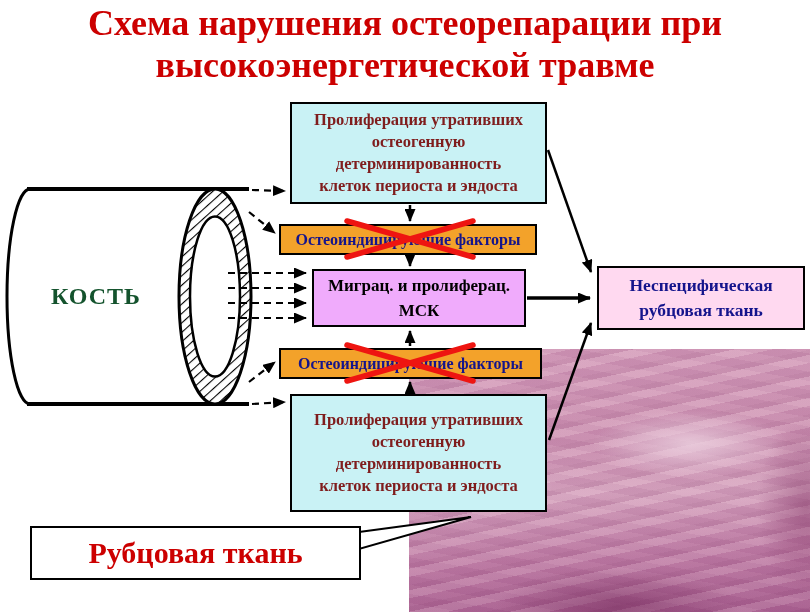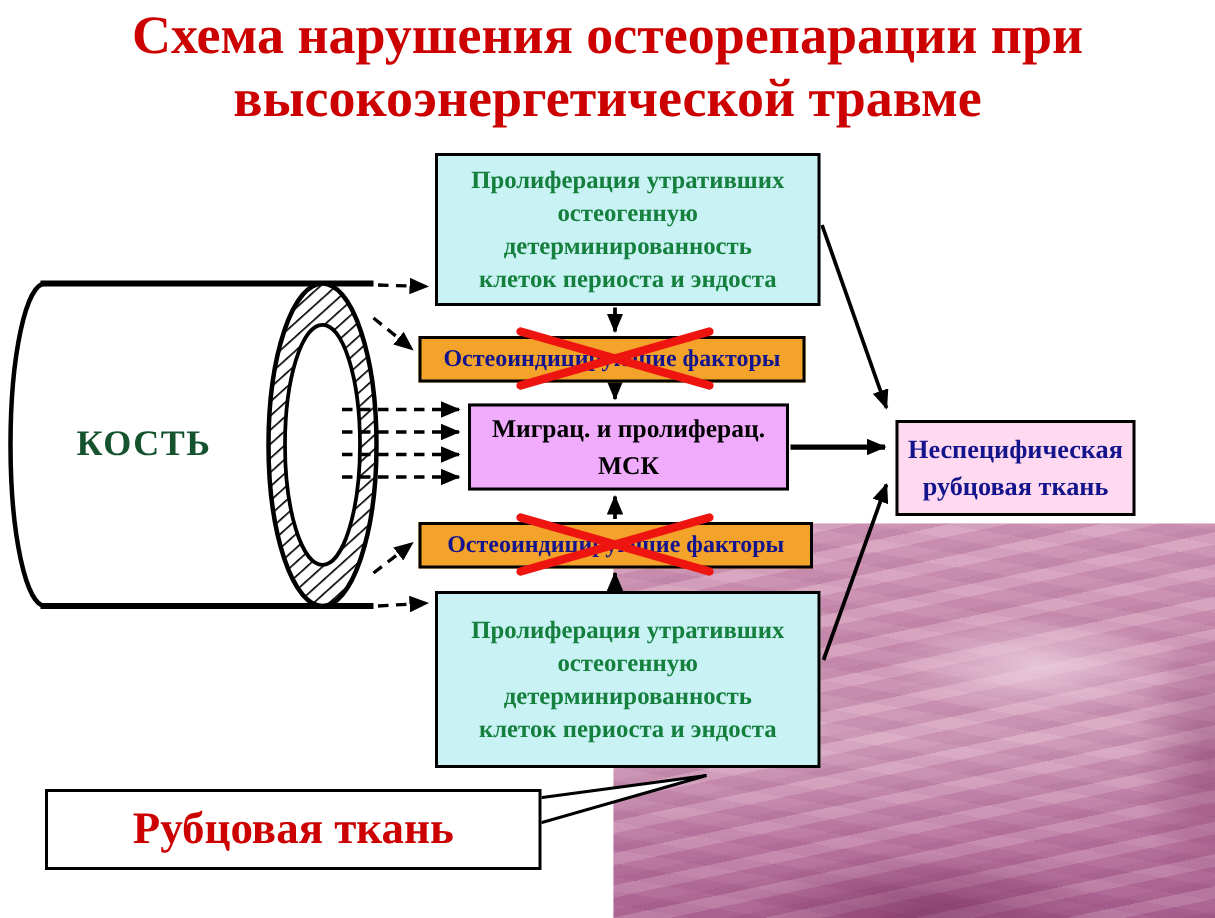--- a/index.html
+++ b/index.html
@@ -14,31 +14,31 @@
     text-align:center; font-weight:bold; color:#cc0000;
     font-size:36px; line-height:42px; white-space:pre-line;
     z-index:10;
   }
   .box {
     position:absolute; border:2px solid #000;
     display:flex; align-items:center; justify-content:center;
     text-align:center; font-weight:bold; white-space:pre-line;
     z-index:10;
   }
-  .box.cyan   { background:#c9f2f5; color:#15803d; font-size:16.5px; line-height:22px; }
+  .box.cyan   { background:#c9f2f5; color:#7f1d1d; font-size:16.5px; line-height:22px; }
   .box.orange { background:#f3a22a; color:#14148c; font-size:16px; }
   .box.green  { background:#f0abfc; color:#000; font-size:17px; line-height:25px; }
   .box.pink   { background:#ffd9f0; color:#14148c; font-size:17.5px; line-height:25px; }
 
   #box-top            { left:290px; top:102px; width:257px; height:102px; }
   #box-factors-top    { left:279px; top:224px; width:258px; height:31px; }
   #box-msk            { left:312px; top:269px; width:214px; height:58px; }
   #box-factors-bottom { left:279px; top:348px; width:263px; height:31px; }
   #box-bottom         { left:290px; top:394px; width:257px; height:118px; }
-  #box-result         { left:597px; top:280px; width:160px; height:64px; }
+  #box-result         { left:597px; top:266px; width:208px; height:64px; }
 
   #bone-svg { position:absolute; left:0; top:175px; z-index:1; }
   #bone-label {
     position:absolute; left:40px; top:283px; width:112px;
     text-align:center; font-weight:bold; font-size:24px; color:#14532d;
     letter-spacing:1px; z-index:3;
   }
 
   #histology {
     position:absolute; left:409px; top:349px; width:401px; height:263px; z-index:2;

